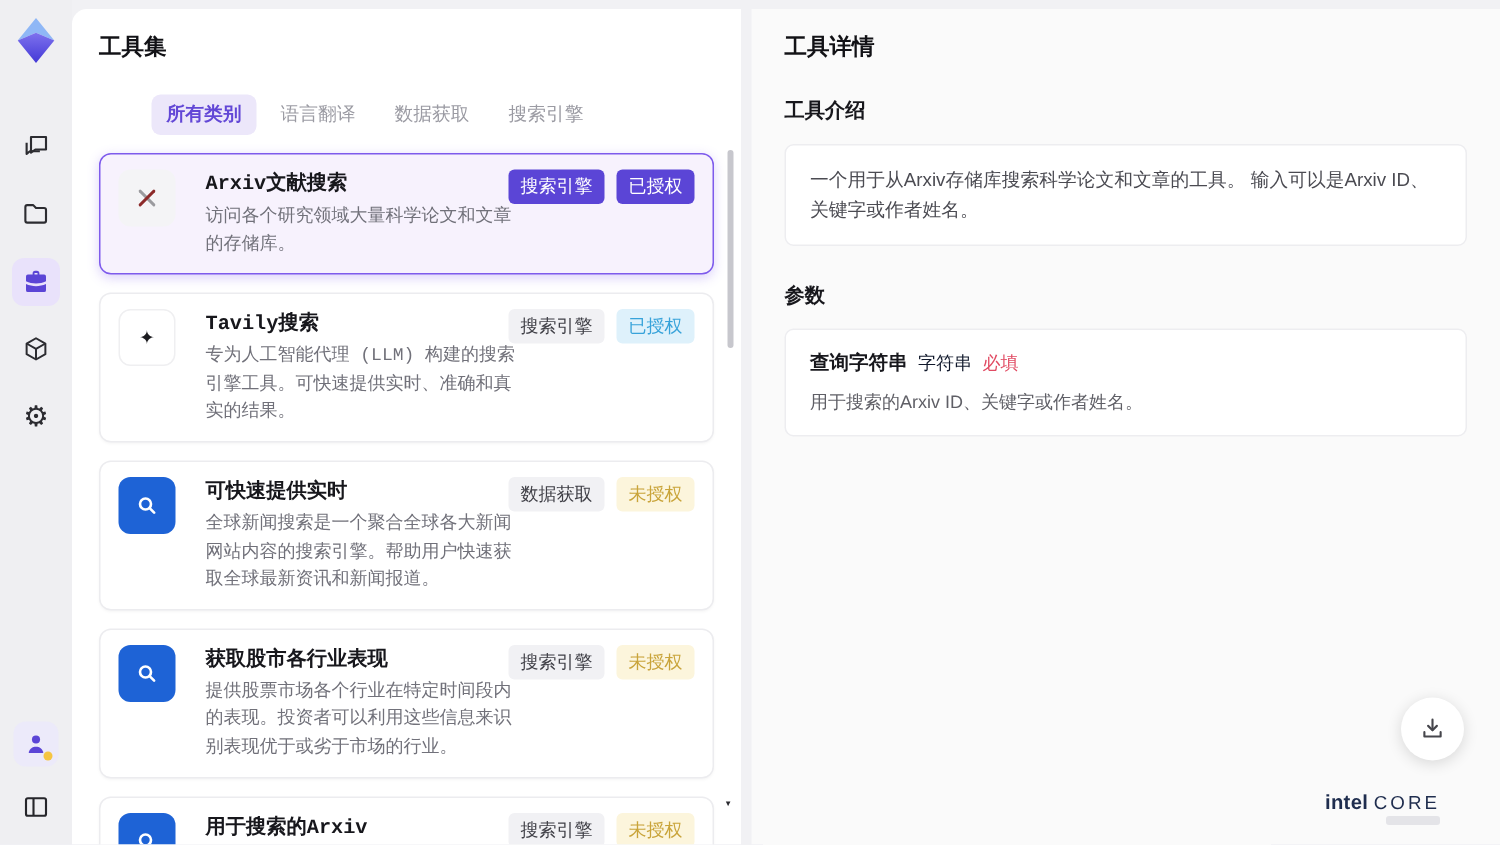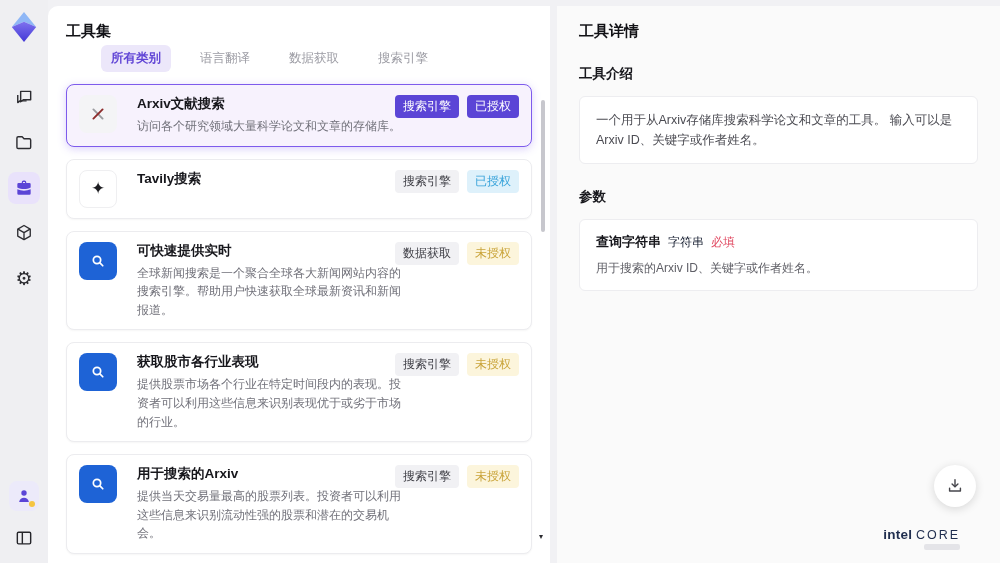--- a/index.html
+++ b/index.html
@@ -13,23 +13,23 @@
   .nav { display:flex; flex-direction:column; gap:13px; align-items:center; }
   .nav-item { width:32px; height:32px; border-radius:8px; display:flex; align-items:center; justify-content:center; color:#2c2c31; cursor:pointer; font-size:19px; }
   .nav-item.active { background:#e9e2fb; color:#5b45d6; }
   .sidebar-bottom { margin-top:auto; display:flex; flex-direction:column; gap:12px; align-items:center; }
   .avatar-btn { width:30px; height:30px; border-radius:8px; background:#eceafa; display:flex; align-items:center; justify-content:center; color:#5b45d6; position:relative; }
   .avatar-dot { position:absolute; right:4px; bottom:4px; width:6px; height:6px; border-radius:50%; background:#f5c542; }
   .panel-btn { width:30px; height:30px; display:flex; align-items:center; justify-content:center; color:#26262b; }
 
   
   .content-col { flex:1; display:flex; padding-top:6px; min-width:0; }
-  .list-panel { width:502px; flex:none; background:#ffffff; border-top-left-radius:10px; padding:16px 18px 0; position:relative; overflow:hidden; }
+  .list-panel { width:446px; flex:none; background:#ffffff; border-top-left-radius:10px; padding:16px 18px 0; position:relative; overflow:hidden;font-family:Liberation Mono, monospace; }
   .page-title { font-size:15px; font-weight:700; color:#121216; }
-  .tabs { display:flex; gap:19px; margin-top:4px;padding-left:35px; }
+  .tabs { display:flex; gap:6px; margin-top:22px;padding-left:35px; }
   .tab { padding:5px 10px; font-size:12.5px; color:#9b9ba3; border-radius:6px; cursor:pointer; white-space:nowrap; }
   .tab.active { background:#ece7fa; color:#6247d6; font-weight:700; }
 
   .cards { margin-top:12px; display:flex; flex-direction:column; gap:12px; }
   .card { position:relative; background:#fff; border:1px solid #ececef; border-radius:8px; padding:10px 12px; display:flex; gap:20px; box-shadow:0 1px 2px rgba(0,0,0,.04); cursor:pointer; }
   .card.selected { background:#f7f2fd; border:1.5px solid #7e5bec; box-shadow:0 2px 8px rgba(126,91,236,.28); }
   .card-icon { width:38px; height:38px; border-radius:8px; flex:none; display:flex; align-items:center; justify-content:center; font-size:17px; background:#f4f4f6; }
   .card-icon.tavily { background:#fff; border:1px solid #efeff1; color:#1c1c20; }
   .card-icon.news { background:#1e63d6; }
   .card-body { flex:1; min-width:0; padding-right:118px; }
@@ -164,20 +164,21 @@
               <span class="tag cat">搜索引擎</span>
               <span class="tag auth-yes">已授权</span>
             </div>
           </div>
           <div class="card">
             <div class="card-icon tavily">
               <span style="font-size:17px;line-height:1">✦</span>
             </div>
             <div class="card-body">
               <div class="card-title">Tavily搜索</div>
+              <div class="card-desc">专为人工智能代理 (LLM) 构建的搜索引擎工具。可快速提供实时、准确和真实的结果。</div>
             </div>
             <div class="card-tags">
               <span class="tag cat">搜索引擎</span>
               <span class="tag auth-yes">已授权</span>
             </div>
           </div>
           <div class="card">
             <div class="card-icon news">
               <svg width="20" height="20" viewBox="0 0 24 24" fill="none" stroke="#fff" stroke-width="2.1" stroke-linecap="round">
                 <circle cx="10.8" cy="10.8" r="4.4"></circle>

